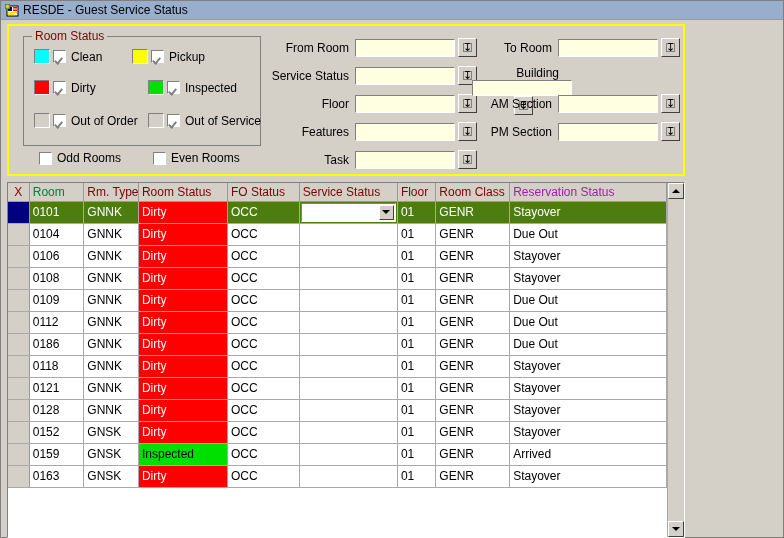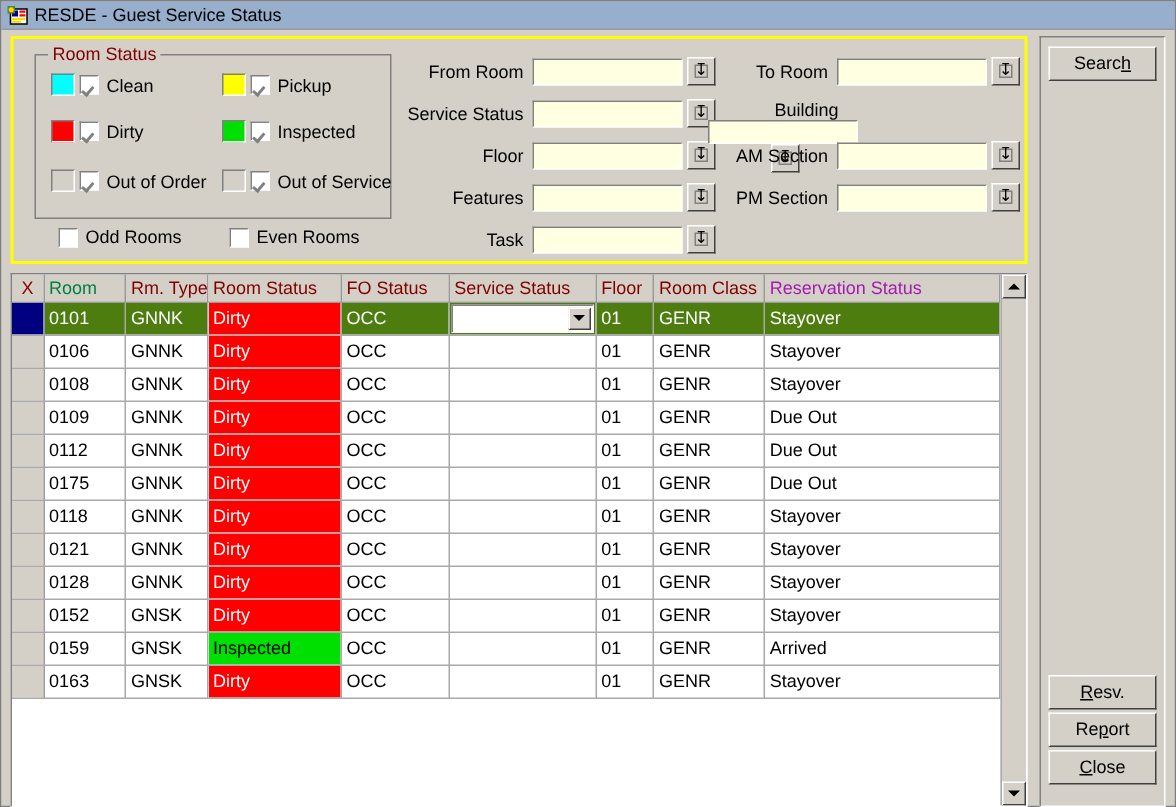--- a/index.html
+++ b/index.html
@@ -363,21 +363,21 @@
 
       <div id="room-status-group">
         <span id="room-status-legend">Room Status</span>
 
         <div class="status-item" style="left:10px; top:12px;">
           <span class="swatch" style="background:#00ffff"></span>
           <span class="cbox checked"></span>
           <span class="status-label">Clean</span>
         </div>
 
-        <div class="status-item" style="left:124px; top:12px;">
+        <div class="status-item" style="left:108px; top:12px;">
           <span class="swatch" style="background:#ffff00"></span>
           <span class="cbox checked"></span>
           <span class="status-label">Pickup</span>
         </div>
 
         <div class="status-item" style="left:10px; top:43px;">
           <span class="swatch" style="background:#ff0000"></span>
           <span class="cbox checked"></span>
           <span class="status-label">Dirty</span>
         </div>
@@ -516,20 +516,31 @@
                       <span class="tri-down"></span>
                     </span>
                   </span>
                 </td>
                 <td>01</td>
                 <td>GENR</td>
                 <td>Stayover</td>
               </tr>
               <tr>
                 <td class="rowhdr"></td>
+                <td>0104</td>
+                <td>GNNK</td>
+                <td class="st-dirty">Dirty</td>
+                <td>OCC</td>
+                <td></td>
+                <td>01</td>
+                <td>GENR</td>
+                <td>Due Out</td>
+              </tr>
+              <tr>
+                <td class="rowhdr"></td>
                 <td>0106</td>
                 <td>GNNK</td>
                 <td class="st-dirty">Dirty</td>
                 <td>OCC</td>
                 <td></td>
                 <td>01</td>
                 <td>GENR</td>
                 <td>Stayover</td>
               </tr>
               <tr>
@@ -560,21 +571,21 @@
                 <td>GNNK</td>
                 <td class="st-dirty">Dirty</td>
                 <td>OCC</td>
                 <td></td>
                 <td>01</td>
                 <td>GENR</td>
                 <td>Due Out</td>
               </tr>
               <tr>
                 <td class="rowhdr"></td>
-                <td>0175</td>
+                <td>0186</td>
                 <td>GNNK</td>
                 <td class="st-dirty">Dirty</td>
                 <td>OCC</td>
                 <td></td>
                 <td>01</td>
                 <td>GENR</td>
                 <td>Due Out</td>
               </tr>
               <tr>
                 <td class="rowhdr"></td>
@@ -648,29 +659,15 @@
       <div id="grid-scroll">
         <div class="sb-btn up">
             <span class="sb-arrow-up"></span>
           </div>
         <div class="sb-btn down">
             <span class="sb-arrow-down"></span>
           </div>
       </div>
     </div>
 
-    <div id="button-panel">
-      <div class="winbtn" style="top:6px;">
-        <span>Searc<u>h</u></span>
-      </div>
-      <div class="winbtn" style="top:425px;">
-        <span><u>R</u>esv.</span>
-      </div>
-      <div class="winbtn" style="top:450px;">
-        <span>Re<u>p</u>ort</span>
-      </div>
-      <div class="winbtn" style="top:475px;">
-        <span><u>C</u>lose</span>
-      </div>
-    </div>
 
   </div>
 </div>
 
 </body></html>

